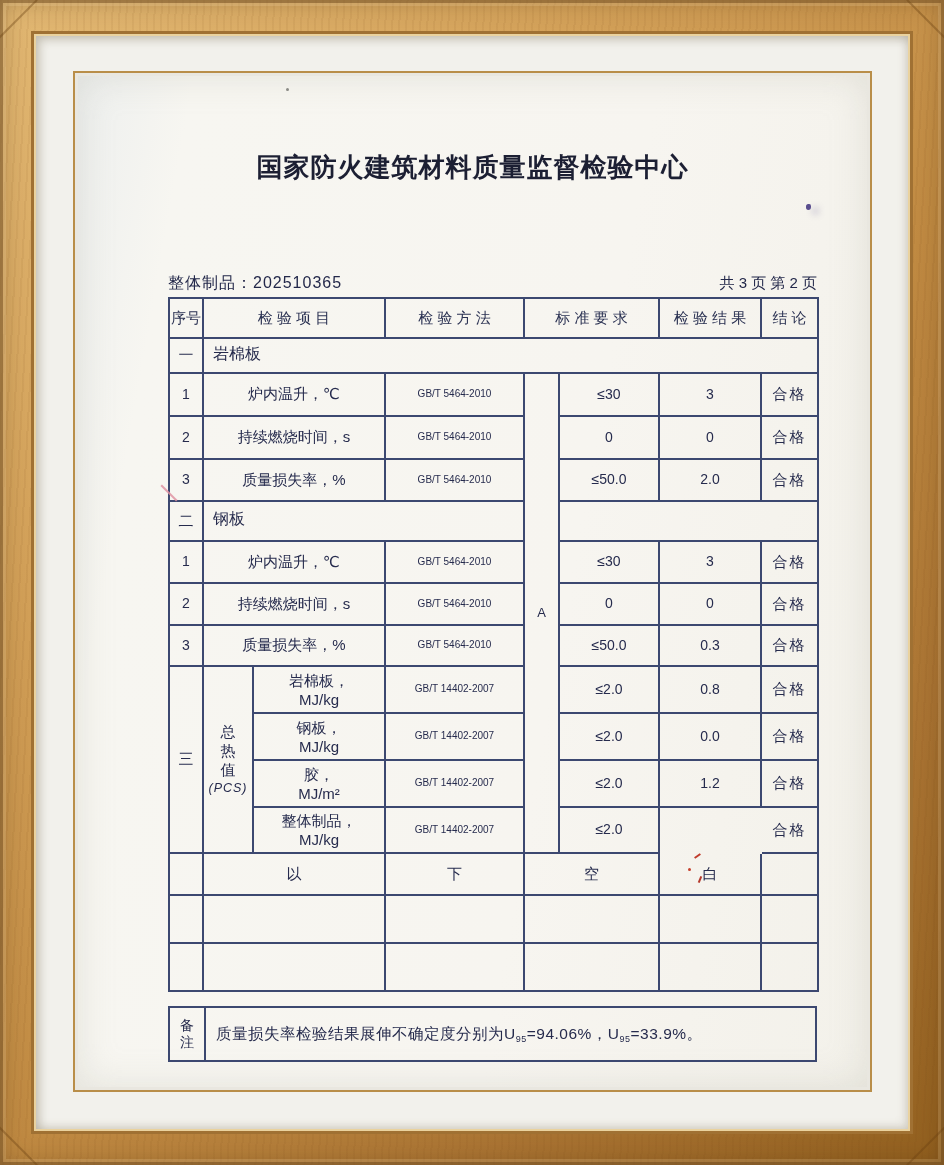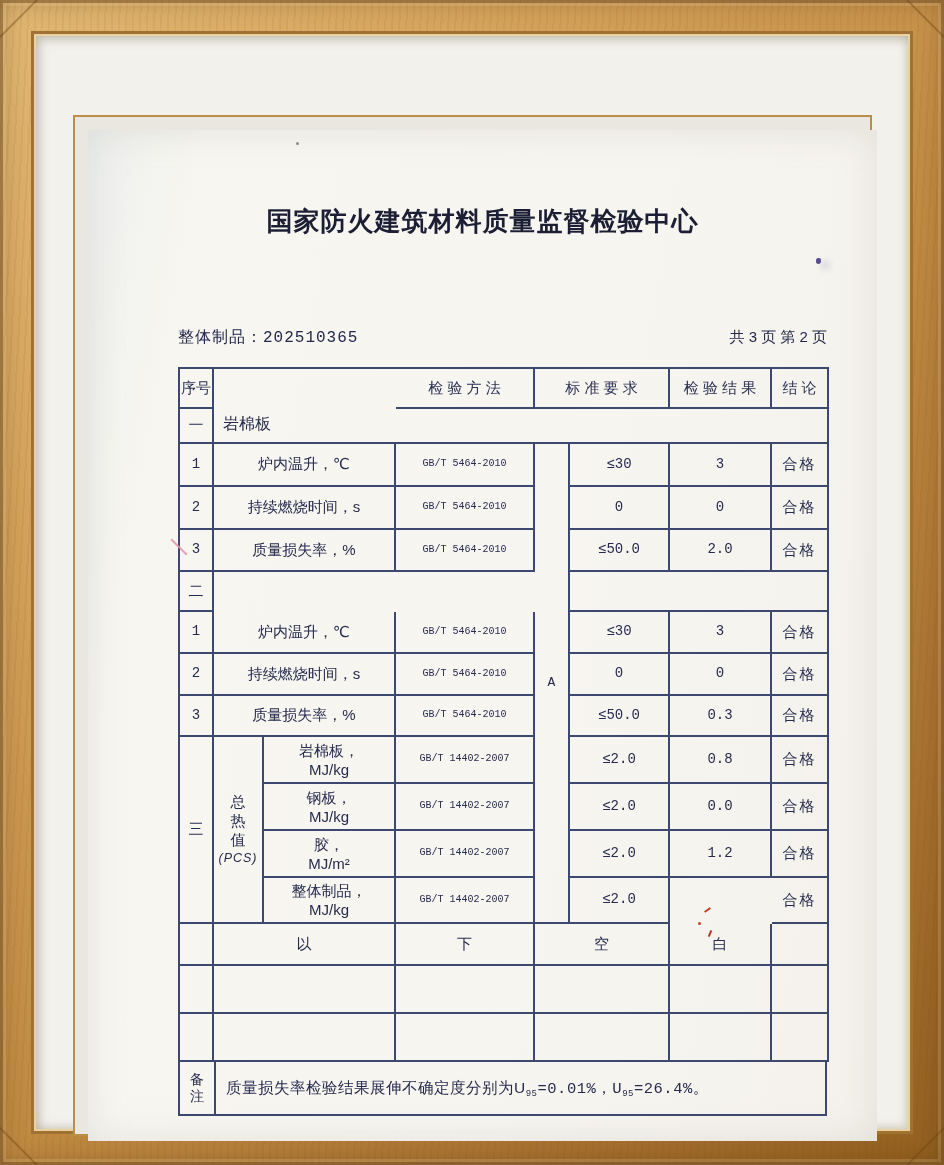--- a/index.html
+++ b/index.html
@@ -21,43 +21,43 @@
   .miter.tr{right:17px;top:-8px;transform:rotate(-45deg);}
   .miter.bl{left:17px;bottom:-8px;transform:rotate(-45deg);}
   .miter.br{right:17px;bottom:-8px;transform:rotate(45deg);}
   .matte{
     position:absolute;inset:36px;background:#f2f1ec;
     box-shadow: 0 0 0 2px #ead29e, 0 0 0 5px #a07133,
                 inset 4px 4px 10px rgba(110,95,65,.30), inset -3px -3px 9px rgba(110,95,65,.18);
   }
   .fillet{
     position:absolute;left:73px;top:71px;width:799px;height:1021px;
-    border:2px solid #b98e49;background:#e9e7e0;box-sizing:border-box;padding:13px;margin-top:44px;
+    border:2px solid #b98e49;background:#e9e7e0;box-sizing:border-box;padding:3px;
   }
   
   .paper{
     position:relative;width:789px;height:1011px;
     background:linear-gradient(100deg,#edefee 0%,#f7f6f1 12%,#f7f5f0 60%,#f3f1ea 100%);
     box-shadow:inset 0 0 36px rgba(175,175,160,.28);
     color:#262b4d;
   }
   .title{position:absolute;left:70px;width:649px;top:74px;text-align:center;
     font-size:26px;font-weight:bold;letter-spacing:1px;color:#1c1f33;}
   .subtitle{position:absolute;left:70px;width:649px;top:122px;text-align:center;
     font-size:23px;font-weight:bold;letter-spacing:6px;color:#1c1f33;}
   .report-row{position:absolute;left:90px;width:649px;top:197px;display:flex;
     justify-content:space-between;align-items:baseline;font-size:16px;color:#23284a;}
-  .mono{font-family:Liberation Mono, monospace;}
+  .mono{font-family:Liberation Sans, sans-serif;}
   .report-no{font-size:16px;letter-spacing:1px;}
   .page-info{font-size:15px;}
 
   
   :root{--lc:#3c4870;}
   .tbl{
-    position:absolute;left:90px;top:237px;display:grid;
+    position:absolute;left:90px;top:221px;display:grid;
     grid-template-columns:34px 50px 132px 139px 35px 100px 102px 57px;
     grid-template-rows:40px 35px 43px 43px 42px 40px 42px 42px 41px 47px 47px 47px 46px 42px 48px 48px;
     border-top:2px solid var(--lc);border-left:2px solid var(--lc);
     font-size:15px;color:#262b4d;
   }
   .c{border-right:2px solid var(--lc);border-bottom:2px solid var(--lc);
      display:flex;align-items:center;justify-content:center;text-align:center;
      line-height:1.22;}
   .hd{font-size:15px;color:#2a3152;}
   .sec{justify-content:flex-start;padding-left:9px;font-size:16px;font-family:Liberation Mono, monospace;}
@@ -108,20 +108,21 @@
       <div class="report-row">
         <div class="report-no">
           <span>整体制品：</span><span class="mono">202510365</span>
         </div>
         <div class="page-info">共 3 页 第 2 页</div>
       </div>
 
       <div class="tbl">
 
         <div class="c hd" style="grid-area:1/1/2/2">序号</div>
+        <div class="c hd" style="grid-area:1/2/2/4">检 验 项 目</div>
         <div class="c hd" style="grid-area:1/4/2/5">检 验 方 法</div>
         <div class="c hd" style="grid-area:1/5/2/7">标 准 要 求</div>
         <div class="c hd" style="grid-area:1/7/2/8">检 验 结 果</div>
         <div class="c hd" style="grid-area:1/8/2/9">结 论</div>
 
         <div class="c" style="grid-area:2/1/3/2">一</div>
         <div class="c sec" style="grid-area:2/2/3/9">岩棉板</div>
 
         <div class="c stripA mono" style="grid-area:3/5/14/6">A</div>
 
@@ -140,20 +141,21 @@
         <div class="c pass" style="grid-area:4/8/5/9">合格</div>
 
         <div class="c num mono" style="grid-area:5/1/6/2">3</div>
         <div class="c" style="grid-area:5/2/6/4">质量损失率，%</div>
         <div class="c gbt mono" style="grid-area:5/4/6/5">GB/T 5464-2010</div>
         <div class="c num mono" style="grid-area:5/6/6/7">≤50.0</div>
         <div class="c num mono" style="grid-area:5/7/6/8">2.0</div>
         <div class="c pass" style="grid-area:5/8/6/9">合格</div>
 
         <div class="c" style="grid-area:6/1/7/2">二</div>
+        <div class="c sec" style="grid-area:6/2/7/5">钢板</div>
         <div class="c" style="grid-area:6/6/7/9"></div>
 
         <div class="c num mono" style="grid-area:7/1/8/2">1</div>
         <div class="c" style="grid-area:7/2/8/4">炉内温升，℃</div>
         <div class="c gbt mono" style="grid-area:7/4/8/5">GB/T 5464-2010</div>
         <div class="c num mono" style="grid-area:7/6/8/7">≤30</div>
         <div class="c num mono" style="grid-area:7/7/8/8">3</div>
         <div class="c pass" style="grid-area:7/8/8/9">合格</div>
 
         <div class="c num mono" style="grid-area:8/1/9/2">2</div>
@@ -235,21 +237,21 @@
         <div class="c" style="grid-area:16/8/17/9"></div>
       </div>
 
       <div class="remark">
         <div class="remark-label">
           <span>备</span>
           <span>注</span>
         </div>
         <div class="remark-body">
           <span>
-            <span>质量损失率检验结果展伸不确定度分别为U</span><span class="sub mono">95</span><span class="mono">=0.01%，U</span><span class="sub mono">95</span><span class="mono">=26.4%。</span>
+            <span>质量损失率检验结果展伸不确定度分别为U</span><span class="sub mono">95</span><span class="mono">=94.06%，U</span><span class="sub mono">95</span><span class="mono">=33.9%。</span>
           </span>
         </div>
       </div>
 
       <div class="speck sp-purple"></div>
       <div class="speck sp-pink"></div>
       <div class="speck sp-red1"></div>
       <div class="speck sp-red2"></div>
       <div class="speck sp-red3"></div>
       <div class="speck sp-grey"></div>

